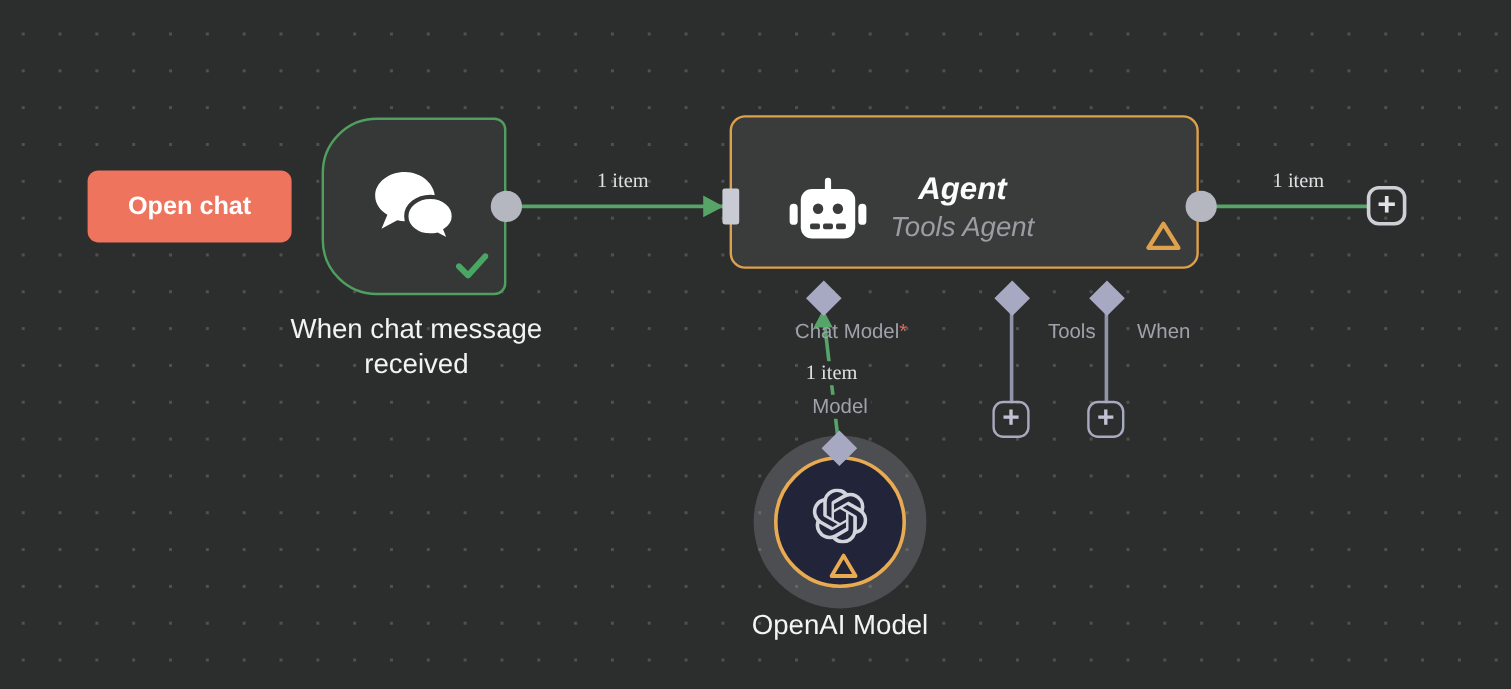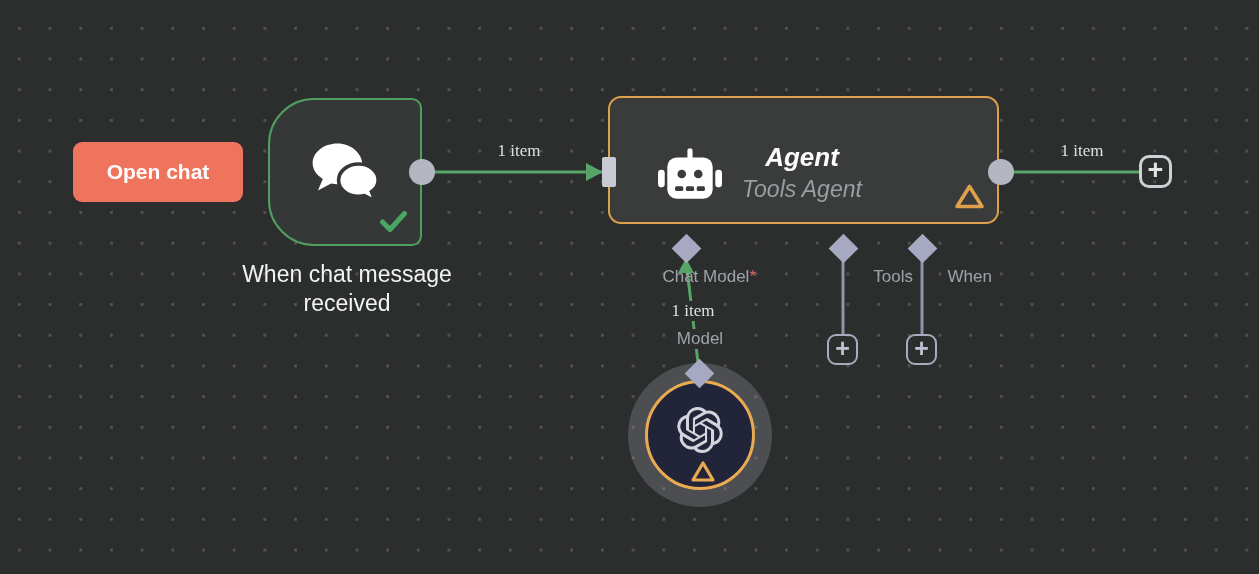--- a/index.html
+++ b/index.html
@@ -170,14 +170,15 @@
   <div class="abs openai-halo"></div>
   <div class="abs openai-ring">
     <svg class="abs openai-logo" width="46" height="46" viewBox="0 0 24 24">
       <path fill="#d2d5dc" d="M22.2819 9.8211a5.9847 5.9847 0 0 0-.5157-4.9108 6.0462 6.0462 0 0 0-6.5098-2.9A6.0651 6.0651 0 0 0 4.9807 4.1818a5.9847 5.9847 0 0 0-3.9977 2.9 6.0462 6.0462 0 0 0 .7427 7.0966 5.98 5.98 0 0 0 .511 4.9107 6.051 6.051 0 0 0 6.5146 2.9001A5.9847 5.9847 0 0 0 13.2599 24a6.0557 6.0557 0 0 0 5.7718-4.2058 5.9894 5.9894 0 0 0 3.9977-2.9001 6.0557 6.0557 0 0 0-.7475-7.073zm-9.022 12.6081a4.4755 4.4755 0 0 1-2.8764-1.0408l.1419-.0804 4.7783-2.7582a.7948.7948 0 0 0 .3927-.6813v-6.7369l2.02 1.1686a.071.071 0 0 1 .038.0615v5.5826a4.504 4.504 0 0 1-4.4945 4.4849zm-9.6607-4.1254a4.4708 4.4708 0 0 1-.5346-3.0137l.142.0852 4.783 2.7582a.7712.7712 0 0 0 .7806 0l5.8428-3.3685v2.3324a.0804.0804 0 0 1-.0332.0615L9.74 19.9502a4.4992 4.4992 0 0 1-6.1408-1.6464zM2.3408 7.8956a4.485 4.485 0 0 1 2.3655-1.9728V11.6a.7664.7664 0 0 0 .3879.6765l5.8144 3.3543-2.0201 1.1685a.0757.0757 0 0 1-.071 0l-4.8303-2.7865A4.504 4.504 0 0 1 2.3408 7.8956zm16.5963 3.8558L13.1038 8.364 15.1192 7.2a.0757.0757 0 0 1 .071 0l4.8303 2.7913a4.4944 4.4944 0 0 1-.6765 8.1042v-5.6772a.79.79 0 0 0-.407-.6669zm2.0107-3.0231l-.142-.0852-4.7735-2.7818a.7759.7759 0 0 0-.7854 0L9.409 9.2297V6.8974a.0662.0662 0 0 1 .0284-.0615l4.8303-2.7866a4.4992 4.4992 0 0 1 6.6802 4.66zM8.3065 12.863l-2.02-1.1638a.0804.0804 0 0 1-.038-.0567V6.0742a4.4992 4.4992 0 0 1 7.3757-3.4537l-.142.0805L8.704 5.459a.7948.7948 0 0 0-.3927.6813zm1.0976-2.3654l2.602-1.4998 2.6069 1.4998v2.9994l-2.5974 1.4997-2.6067-1.4997z"></path>
     </svg>
     <svg class="abs openai-warning" width="26" height="23" viewBox="0 0 26 23">
       <polygon points="13,3 23,20 3,20" fill="none" stroke="#e9ab52" stroke-width="3.2" stroke-linejoin="round"></polygon>
     </svg>
   </div>
   <div class="abs diamond openai-diamond"></div>
+  <div class="abs node-label openai-label">OpenAI Model</div>
 
 </div>
 
 </body></html>

